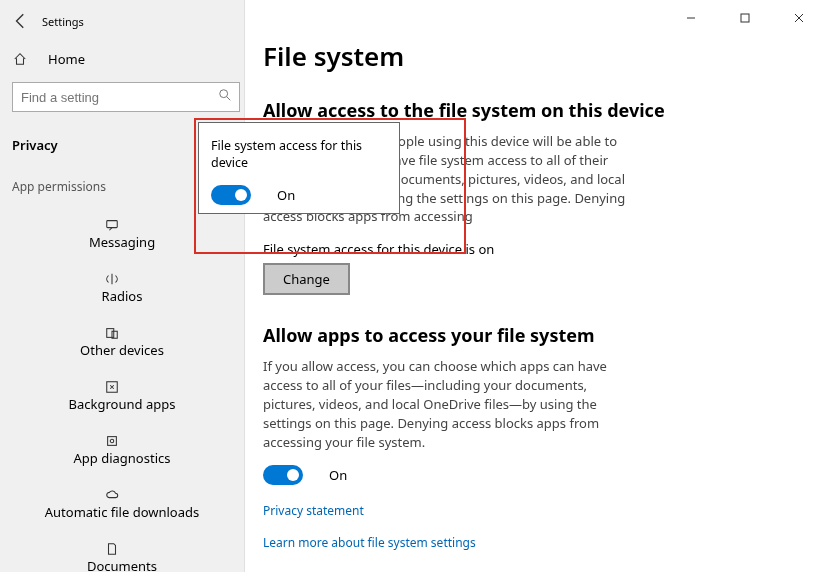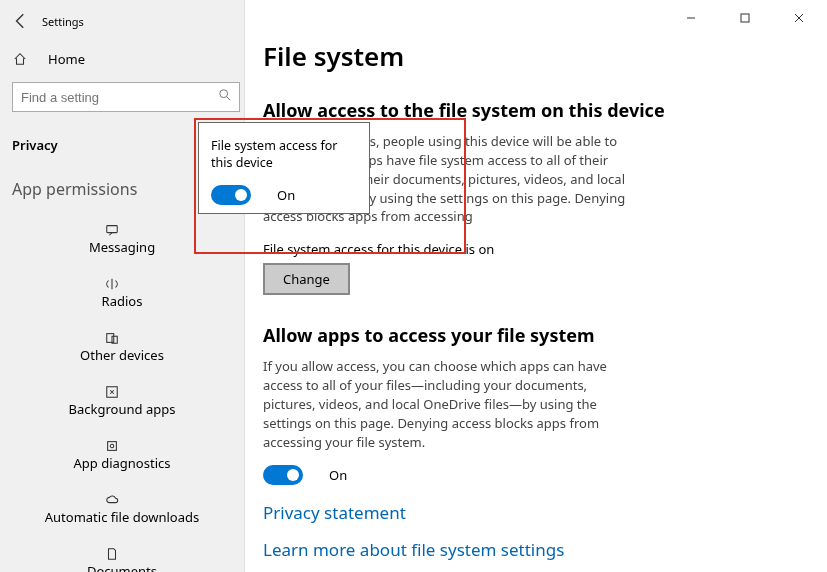--- a/index.html
+++ b/index.html
@@ -11,38 +11,38 @@
 .app-title { font-size: 11px; }
 .home-row { display: flex; align-items: center; padding: 10px 12px; cursor: pointer; }
 .icn { width: 16px; height: 16px; margin-right: 20px; display: flex; align-items: center; justify-content: center; }
 .icn svg { width: 14px; height: 14px; stroke: #333; fill: none; stroke-width: 1.2; }
 .home-row span, .nav-item span { font-size: 13px; }
 .search-wrap { padding: 4px 4px 16px 12px; }
 .search { width: 100%; height: 30px; border: 1px solid #aaa; background: #fff; padding: 0 30px 0 8px; font-size: 13px; outline: none; }
 .search-box { position: relative; }
 .search-ic { position: absolute; right: 8px; top: 50%; transform: translateY(-50%); }
 .section-h { font-weight: 600; font-size: 13px; padding: 8px 12px 16px 12px; }
-.sub-h { font-size: 16px; color: #555; padding: 8px 12px 12px 12px; }
+.sub-h { font-size: 12px; color: #555; padding: 8px 12px 12px 12px; }
 .nav-item { display: flex; align-items: center; padding: 10px 12px; cursor: pointer; flex-direction: column; }
 .main { flex: 1; padding: 18px 18px 0 18px; overflow-y: auto; position: relative; }
 .caption { display: flex; gap: 18px; position: absolute; top: 6px; right: 10px; }
 .cap { width: 36px; height: 24px; display: flex; align-items: center; justify-content: center; cursor: pointer; }
 .cap svg { width: 10px; height: 10px; stroke: #333; fill: none; stroke-width: 1; }
 h1.page { font-size: 26px; font-weight: 600; margin: 20px 0 24px 0; }
 h2.sec { font-size: 18px; font-weight: 700; margin-bottom: 10px; }
 p.desc { font-size: 13px; color: #444; max-width: 370px; line-height: 1.45; margin-bottom: 14px; }
 .status-line { font-size: 13px; margin-bottom: 5px; }
 .btn { display: inline-block; background: #ccc; border: 2px solid #888; padding: 5px 18px; font-size: 13px; cursor: pointer; font-family: inherit; }
 .block { margin-bottom: 28px; }
 .toggle-row { display: flex; align-items: center; gap: 26px; margin-bottom: 16px; }
 .toggle { width: 40px; height: 20px; background: #0078d4; border-radius: 10px; position: relative; cursor: pointer; }
 .toggle::after { content: ""; position: absolute; width: 12px; height: 12px; background: #fff; border-radius: 50%; right: 4px; top: 4px; }
-.link { color: #0066b4; font-size: 17px; cursor: pointer; display: inline-block; margin-bottom: 14px; }
+.link { color: #0066b4; font-size: 12px; cursor: pointer; display: inline-block; margin-bottom: 14px; }
 .highlight-box { position: absolute; left: 194px; top: 118px; width: 272px; height: 136px; border: 2px solid #d93025; pointer-events: none; }
-.popup { position: absolute; left: 198px; top: 122px; width: 172px; height: 92px; background: #fff; border: 1px solid #666; padding: 14px 12px; z-index: 5; }
+.popup { position: absolute; left: 198px; top: 122px; width: 202px; height: 92px; background: #fff; border: 1px solid #666; padding: 14px 12px; z-index: 5; }
 .popup-title { font-size: 12.5px; margin-bottom: 14px; }
 .popup .toggle-row { margin: 0; }
 </style>
 </head>
 <body>
 
 <div class="window">
   <aside class="sidebar">
     <div class="titlebar">
       <div class="back">

